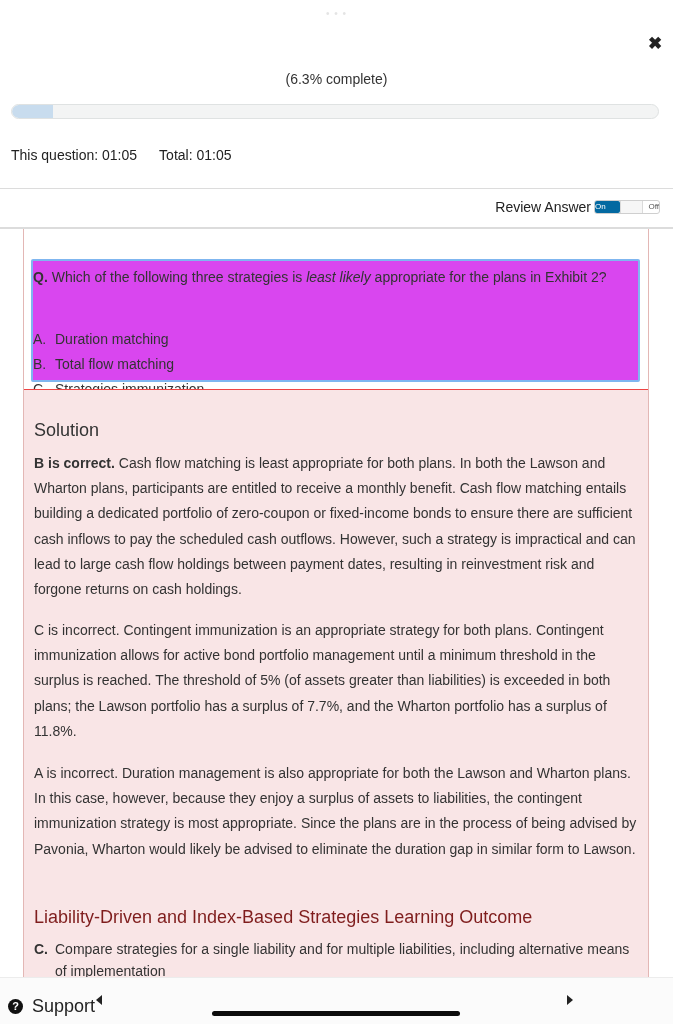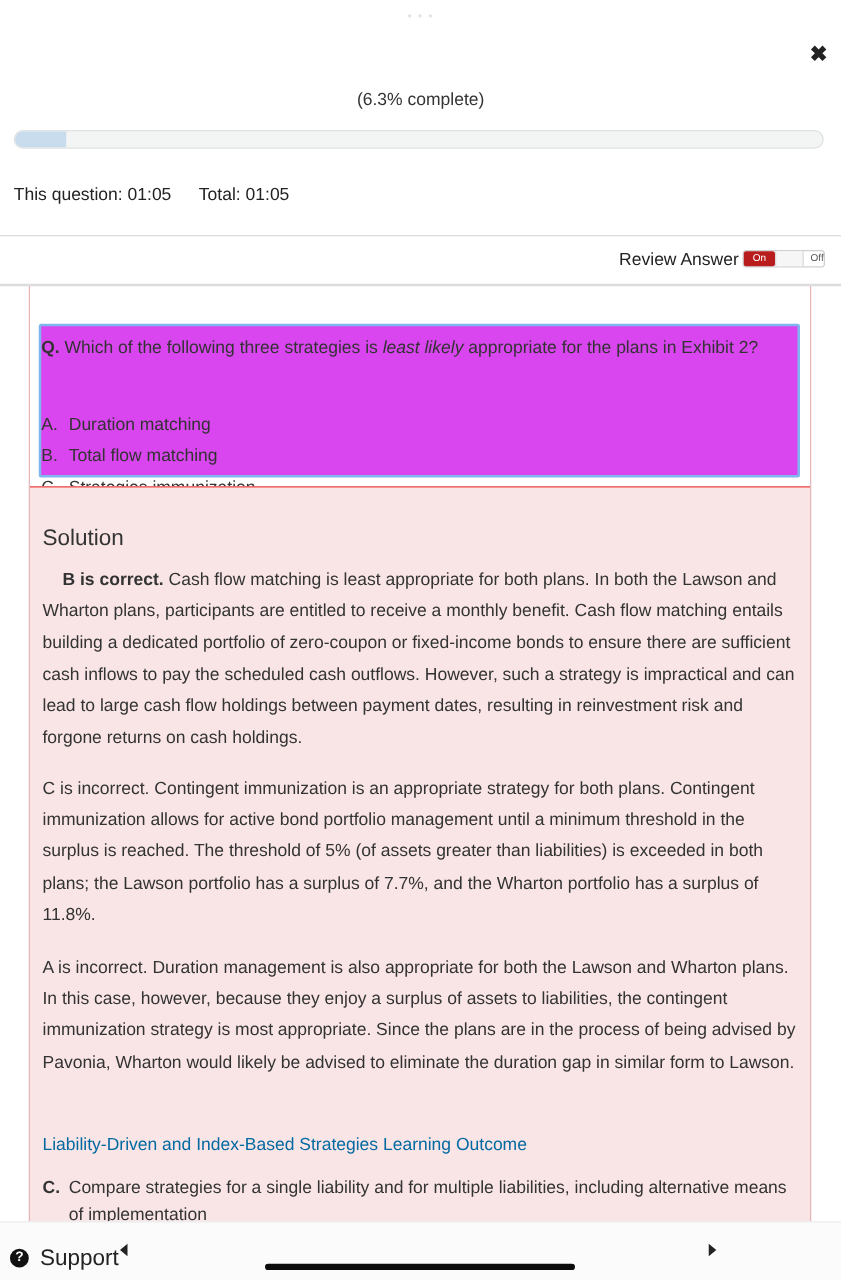--- a/index.html
+++ b/index.html
@@ -12,38 +12,38 @@
   .progress-label { position: absolute; top: 71px; left: 0; width: 673px; text-align: center; font-size: 14px; color: #333333; }
   .progress-track { position: absolute; top: 104px; left: 11px; width: 648px; height: 15px; border-radius: 8px; background: #f3f4f4; border: 1px solid #dfe2e2; overflow: hidden; }
   .progress-fill { height: 100%; background: #c8dcee; border-radius: 8px 0 0 8px; }
 
   .timers { position: absolute; top: 147px; left: 11px; font-size: 14px; color: #222222; display: flex; gap: 22px; }
 
   .divider1 { position: absolute; top: 188px; left: 0; width: 673px; height: 1px; background: #dcdcdc; }
   .review-row { position: absolute; top: 198px; left: 0; width: 673px; height: 20px; }
   .review-label { position: absolute; right: 82px; top: 1px; font-size: 14px; color: #222222; }
   .toggle { position: absolute; left: 594px; top: 2px; width: 66px; height: 14px; border: 1px solid #cfcfcf; border-radius: 3px; background: #ffffff; display: flex; cursor: pointer; }
-  .toggle-on { width: 25px; height: 100%; background: #b91c1c; color: #fff; font-size: 8px; line-height: 12px; text-align: center; border-radius: 2px; }
+  .toggle-on { width: 25px; height: 100%; background: #0369a1; color: #fff; font-size: 8px; line-height: 12px; border-radius: 2px; }
   .toggle-mid { flex: 1; background: #f6f6f6; border-left: 1px solid #dadada; border-right: 1px solid #dadada; }
   .toggle-off { width: 16px; font-size: 8px; line-height: 12px; text-align: right; color: #555; }
   .divider2 { position: absolute; top: 227px; left: 0; width: 673px; height: 2px; background: #dcdcdc; }
 
   .content-frame { position: absolute; top: 229px; left: 23px; width: 626px; height: 760px; border-left: 1px solid #e3b7b5; border-right: 1px solid #e3b7b5; }
 
   .question-box { position: absolute; top: 259px; left: 31px; width: 609px; height: 123px; border: 2px solid #7fb6f0; border-radius: 2px; background: #d946ef; }
   .q-text { position: absolute; top: 8px; left: 0; font-size: 14px; color: #333; white-space: nowrap; }
   .q-text b { color: #333; }
   .option { position: absolute; left: 0; font-size: 14px; color: #333; cursor: pointer; white-space: nowrap; margin-top: 23px; }
   .option .letter { display: inline-block; width: 22px; }
 
   .solution { position: absolute; top: 389px; left: 24px; width: 624px; height: 600px; background: #f9e5e6; border-top: 1px solid #ef4444; }
   .sol-title { position: absolute; top: 30px; left: 10px; font-size: 18px; color: #333; }
   .para { position: absolute; left: 10px; width: 608px; font-size: 14px; line-height: 25.2px; color: #333; }
-  .para b { color: #333; margin-left: 16px; }
-  .lo-title { position: absolute; top: 517px; left: 10px; font-size: 14px; color: #0369a1; }
+  .para b { color: #333; }
+  .lo-title { position: absolute; top: 517px; left: 10px; font-size: 18px; color: #7f1d1d; }
   .lo-item { position: absolute; top: 548px; left: 10px; width: 600px; font-size: 14px; line-height: 22px; color: #333; display: flex; }
   .lo-letter { width: 21px; font-weight: bold; flex-shrink: 0; }
 
   .footer { position: absolute; top: 977px; left: 0; width: 673px; height: 47px; background: #fbfbfb; border-top: 1px solid #ececec; }
   .support { position: absolute; top: 18px; left: 8px; display: flex; align-items: center; gap: 9px; cursor: pointer; }
   .help-icon { width: 15px; height: 15px; border-radius: 50%; background: #111; color: #fff; font-size: 11px; font-weight: bold; line-height: 15px; text-align: center; }
   .support-label { font-size: 18px; color: #222; }
   .prev-btn { position: absolute; top: 17px; left: 96px; width: 0; height: 0; border-top: 5px solid transparent; border-bottom: 5px solid transparent; border-right: 6px solid #222; cursor: pointer; }
   .next-btn { position: absolute; top: 17px; left: 567px; width: 0; height: 0; border-top: 5px solid transparent; border-bottom: 5px solid transparent; border-left: 6px solid #222; cursor: pointer; }
   .home-indicator { position: absolute; top: 33px; left: 212px; width: 248px; height: 5px; border-radius: 3px; background: #0c0c0c; }

